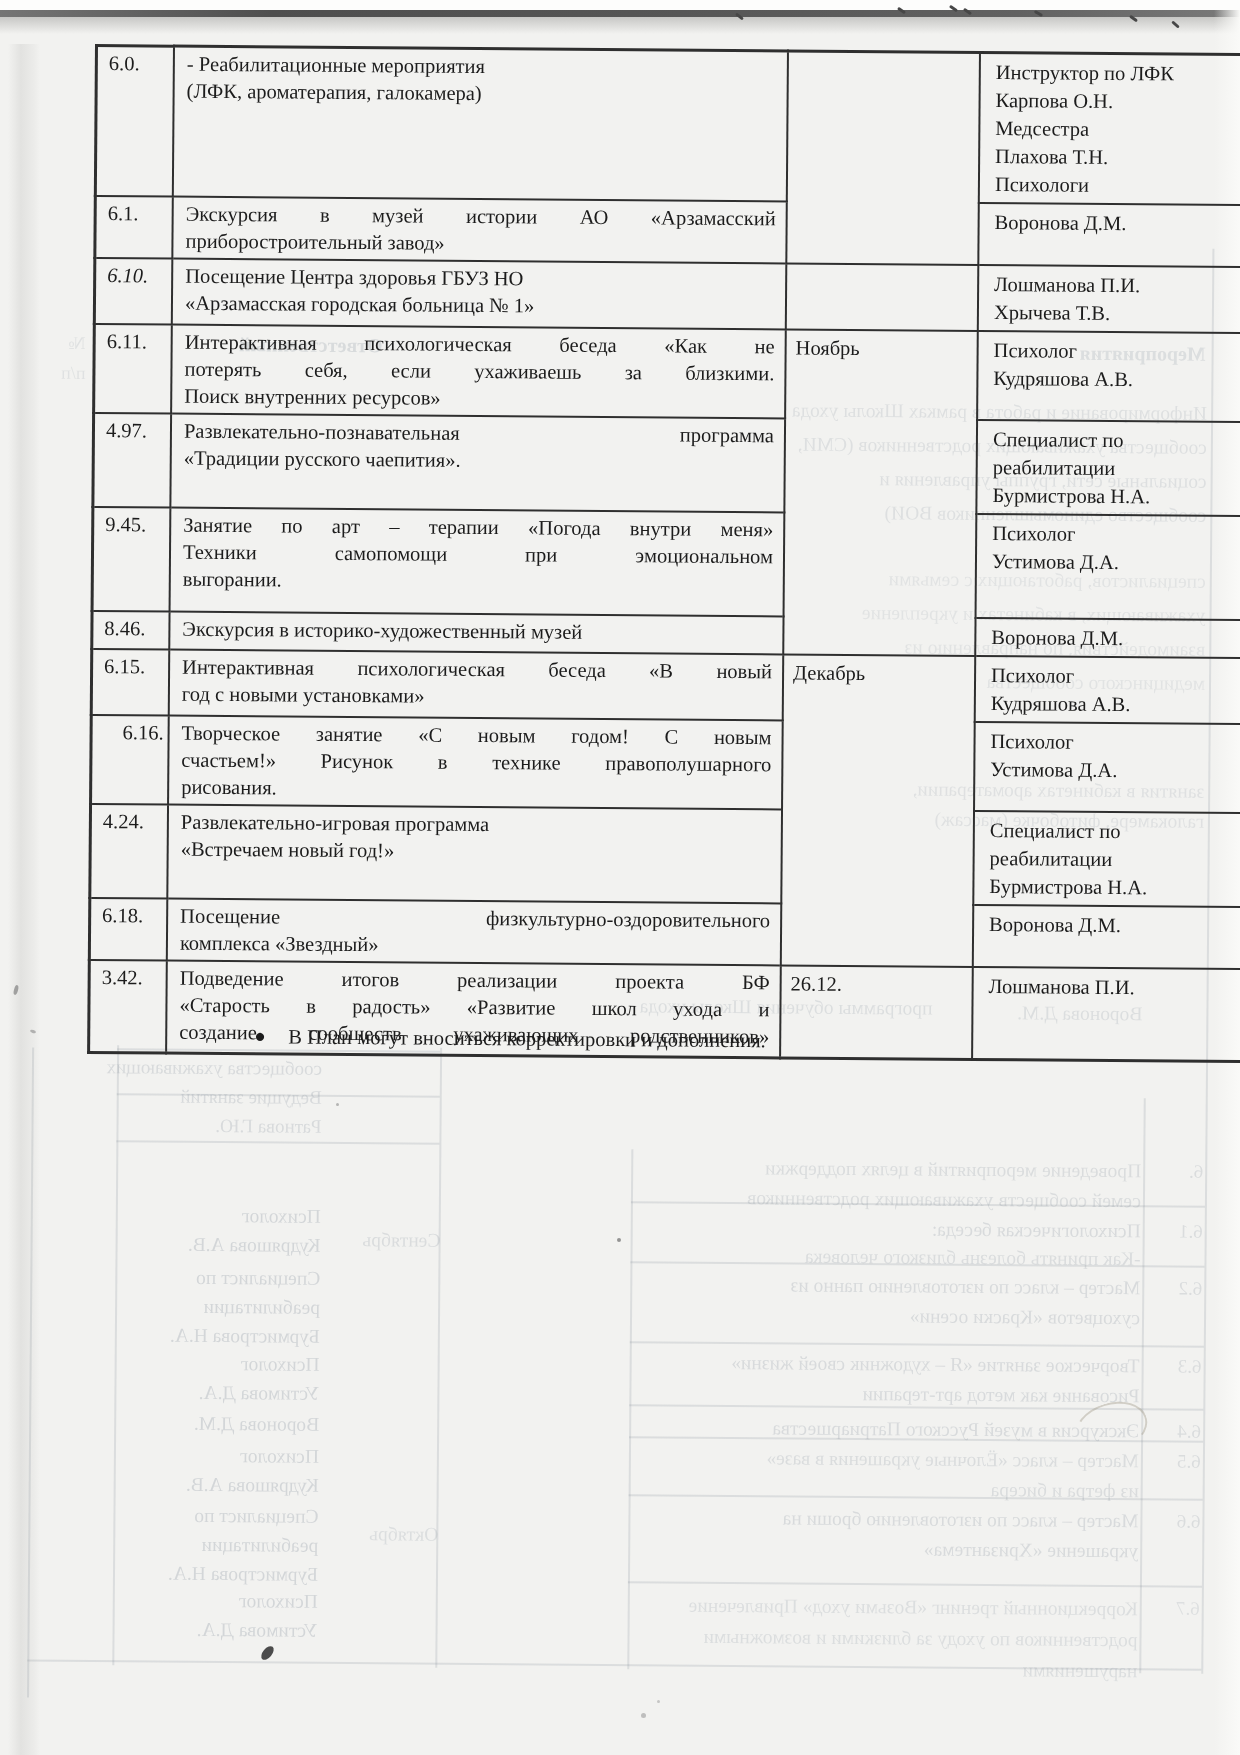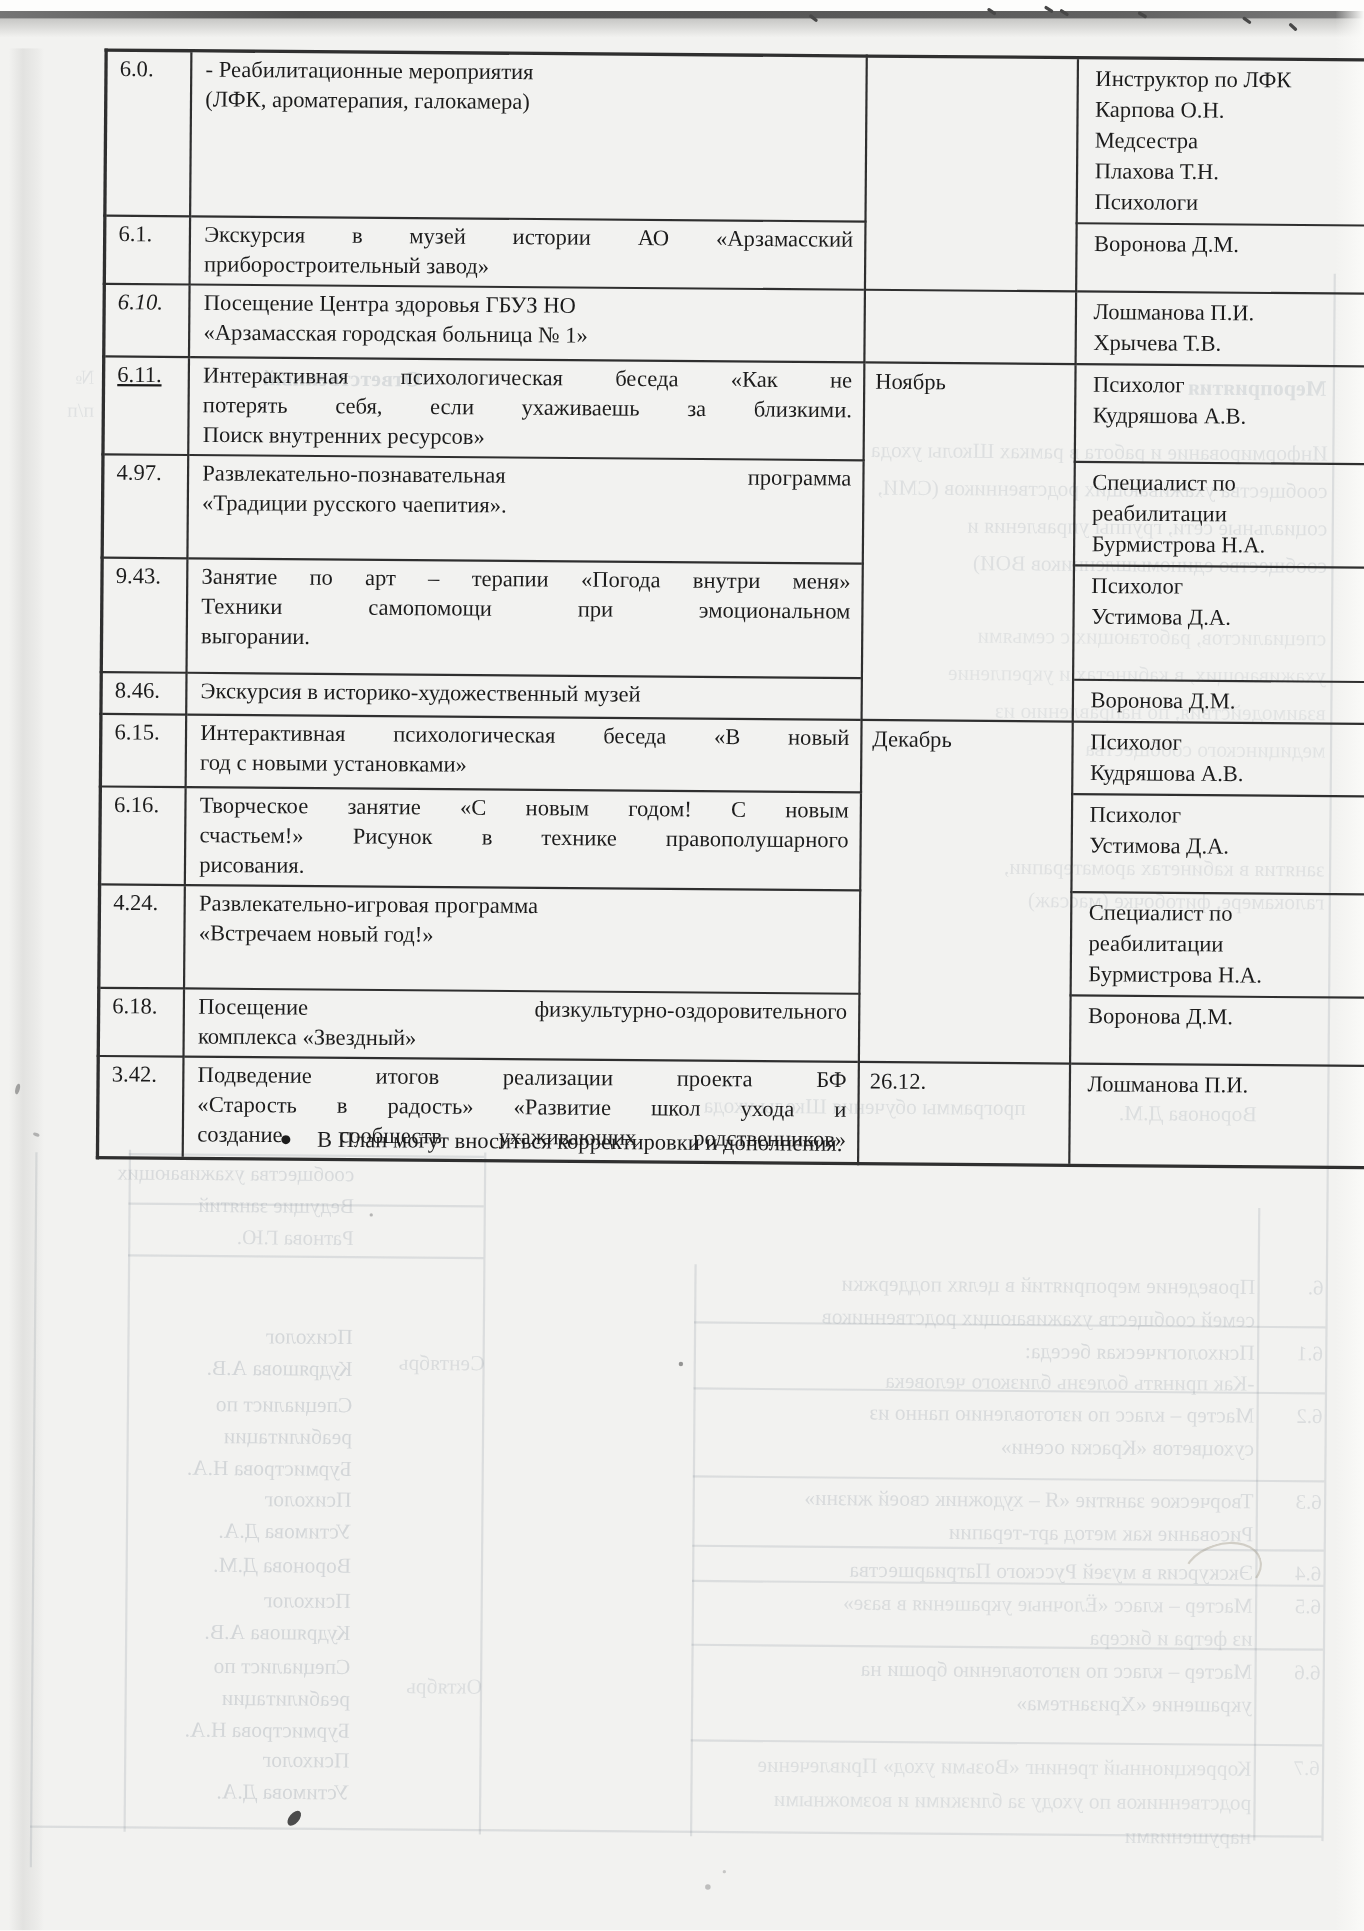--- a/index.html
+++ b/index.html
@@ -185,21 +185,21 @@
               <div class="dl">Посещение Центра здоровья ГБУЗ НО</div>
               <div class="dl">«Арзамасская городская больница № 1»</div>
             </td>
             <td class="c-month" rowspan="1" style="width: 175px;"></td>
             <td class="c-resp" style="width: 280px;">
               <div class="rl">Лошманова П.И.</div>
               <div class="rl">Хрычева Т.В.</div>
             </td>
           </tr>
           <tr style="height: 82px;">
-            <td class="c-num" style="width: 60px; text-decoration: underline;">6.11.</td>
+            <td class="c-num" style="width: 60px;">6.11.</td>
             <td class="c-desc" style="width: 590px;">
               <div class="dl just">Интерактивная психологическая беседа «Как не</div>
               <div class="dl just">потерять себя, если ухаживаешь за близкими.</div>
               <div class="dl">Поиск внутренних ресурсов»</div>
             </td>
             <td class="c-month" rowspan="4" style="width: 175px;">Ноябрь</td>
             <td class="c-resp" style="width: 280px;">
               <div class="rl">Психолог</div>
               <div class="rl">Кудряшова А.В.</div>
             </td>
@@ -210,21 +210,21 @@
               <div class="dl just">Развлекательно-познавательная программа</div>
               <div class="dl">«Традиции русского чаепития».</div>
             </td>
             <td class="c-resp" style="width: 280px;">
               <div class="rl">Специалист по</div>
               <div class="rl">реабилитации</div>
               <div class="rl">Бурмистрова Н.А.</div>
             </td>
           </tr>
           <tr style="height: 104px;">
-            <td class="c-num" style="width: 60px;">9.43.</td>
+            <td class="c-num" style="width: 60px;">9.45.</td>
             <td class="c-desc" style="width: 590px;">
               <div class="dl just">Занятие по арт – терапии «Погода внутри меня»</div>
               <div class="dl just">Техники самопомощи при эмоциональном</div>
               <div class="dl">выгорании.</div>
             </td>
             <td class="c-resp" style="width: 280px;">
               <div class="rl">Психолог</div>
               <div class="rl">Устимова Д.А.</div>
             </td>
           </tr>
@@ -243,21 +243,21 @@
               <div class="dl just">Интерактивная психологическая беседа «В новый</div>
               <div class="dl">год с новыми установками»</div>
             </td>
             <td class="c-month" rowspan="4" style="width: 175px;">Декабрь</td>
             <td class="c-resp" style="width: 280px;">
               <div class="rl">Психолог</div>
               <div class="rl">Кудряшова А.В.</div>
             </td>
           </tr>
           <tr style="height: 84px;">
-            <td class="c-num" style="width: 60px;">6.16.</td>
+            <td class="c-num" style="width: 60px; text-align: right;">6.16.</td>
             <td class="c-desc" style="width: 590px;">
               <div class="dl just">Творческое занятие «С новым годом! С новым</div>
               <div class="dl just">счастьем!» Рисунок в технике правополушарного</div>
               <div class="dl">рисования.</div>
             </td>
             <td class="c-resp" style="width: 280px;">
               <div class="rl">Психолог</div>
               <div class="rl">Устимова Д.А.</div>
             </td>
           </tr>

